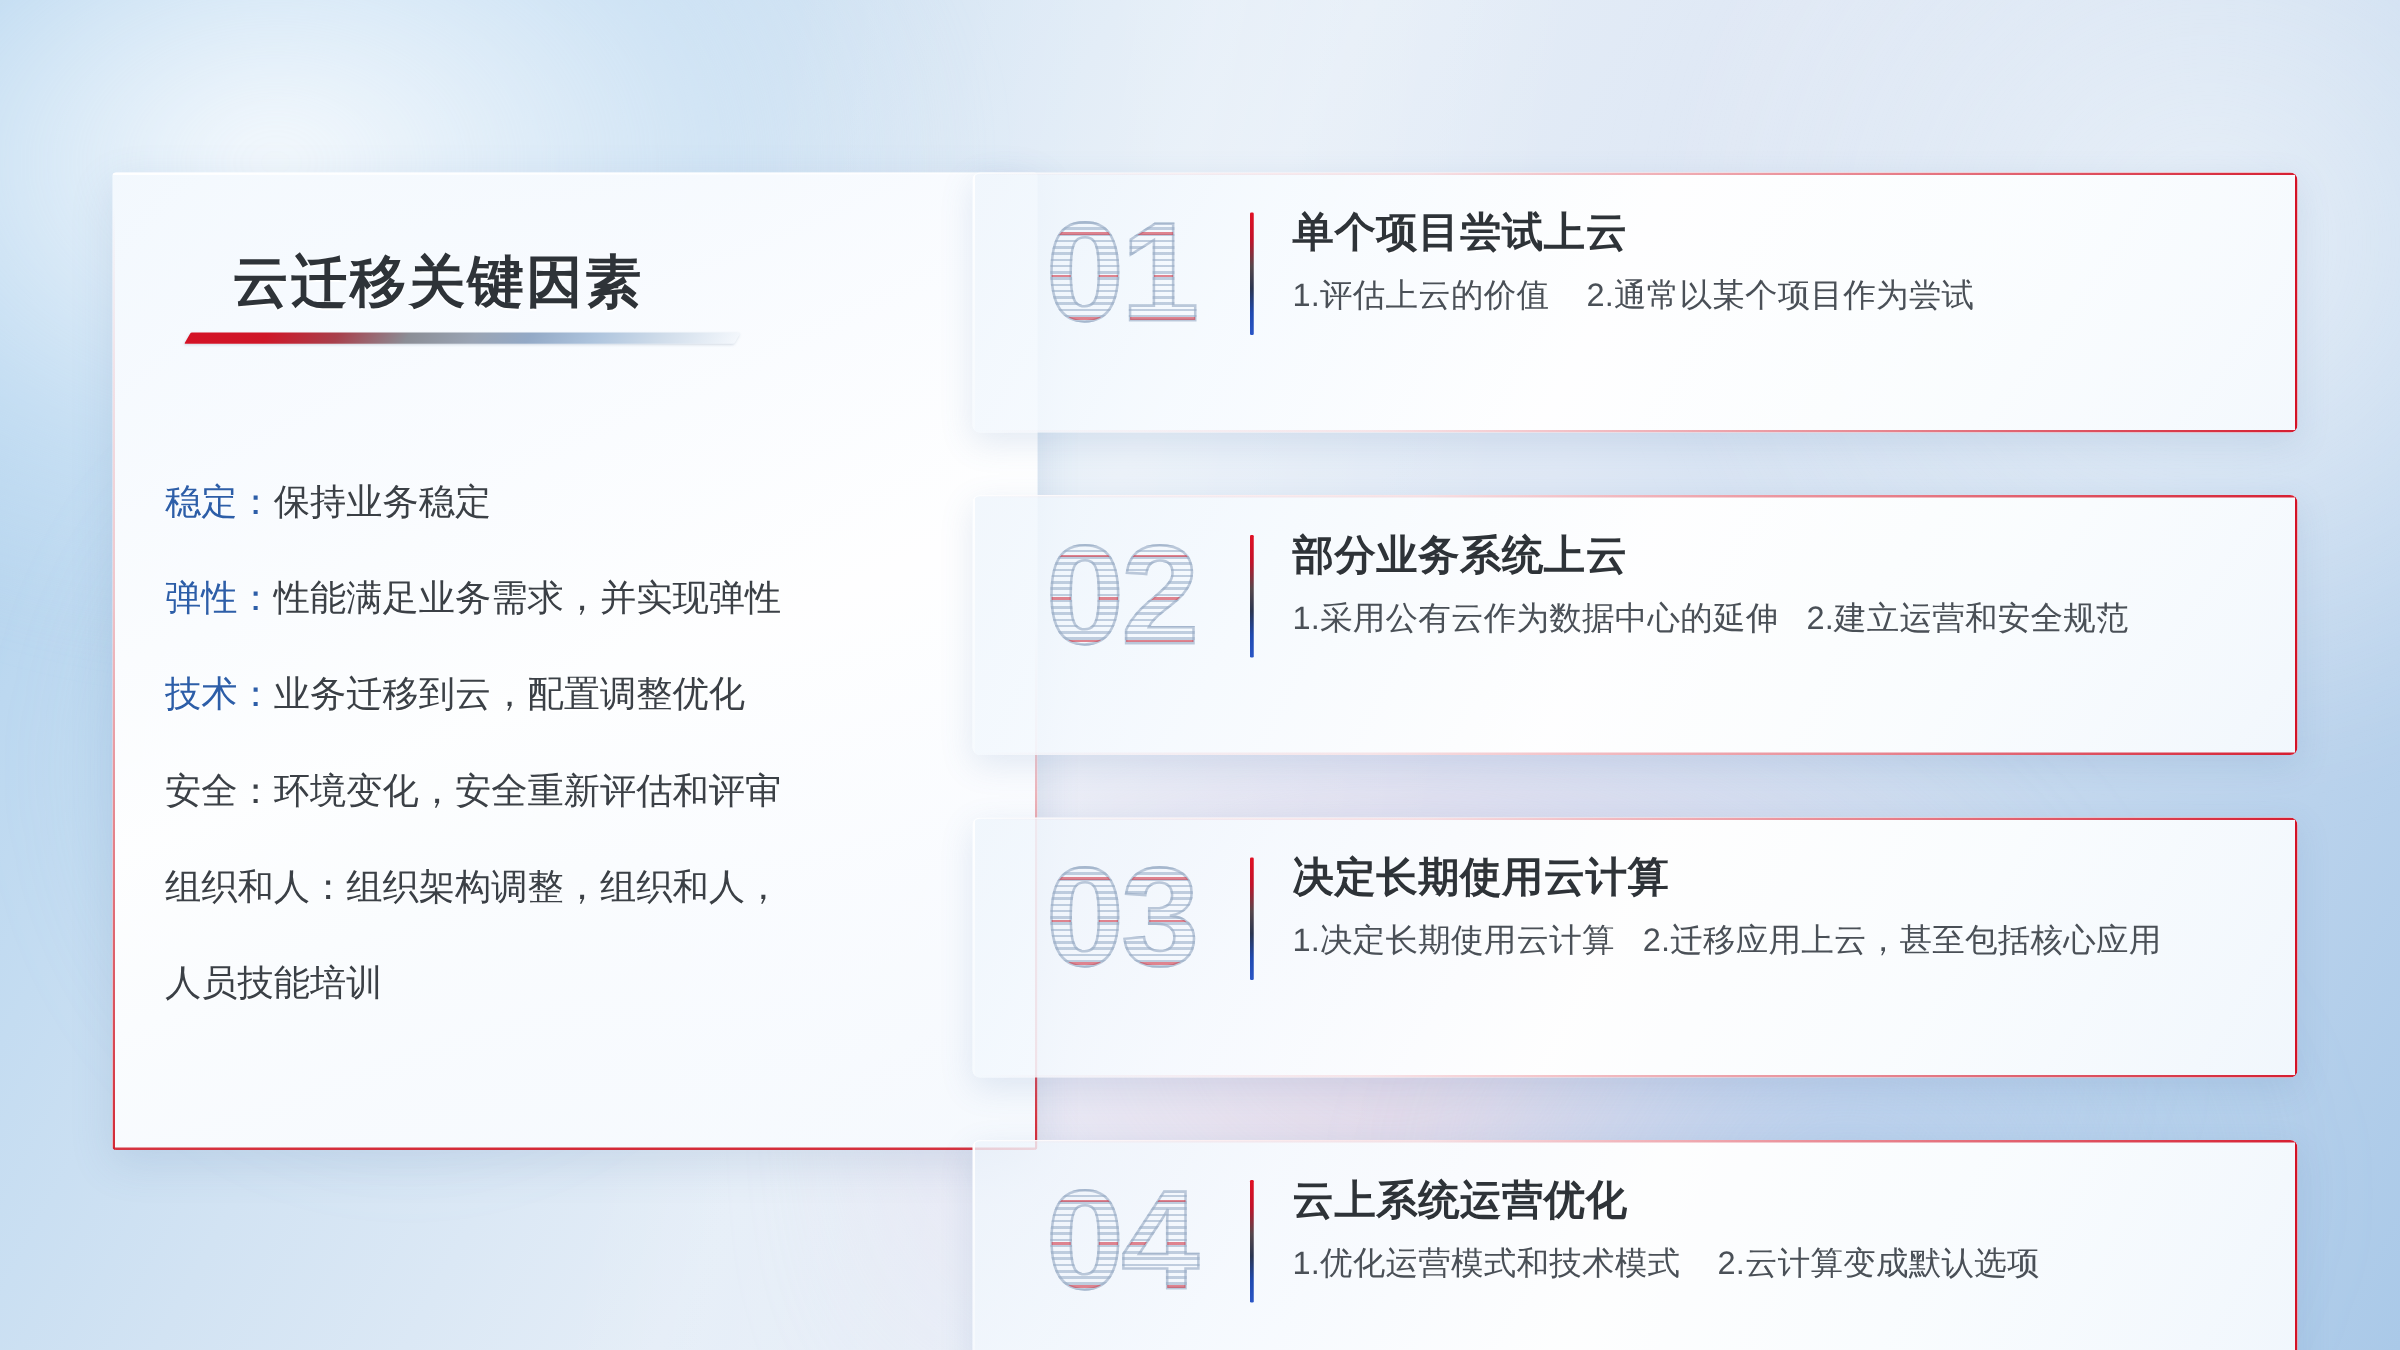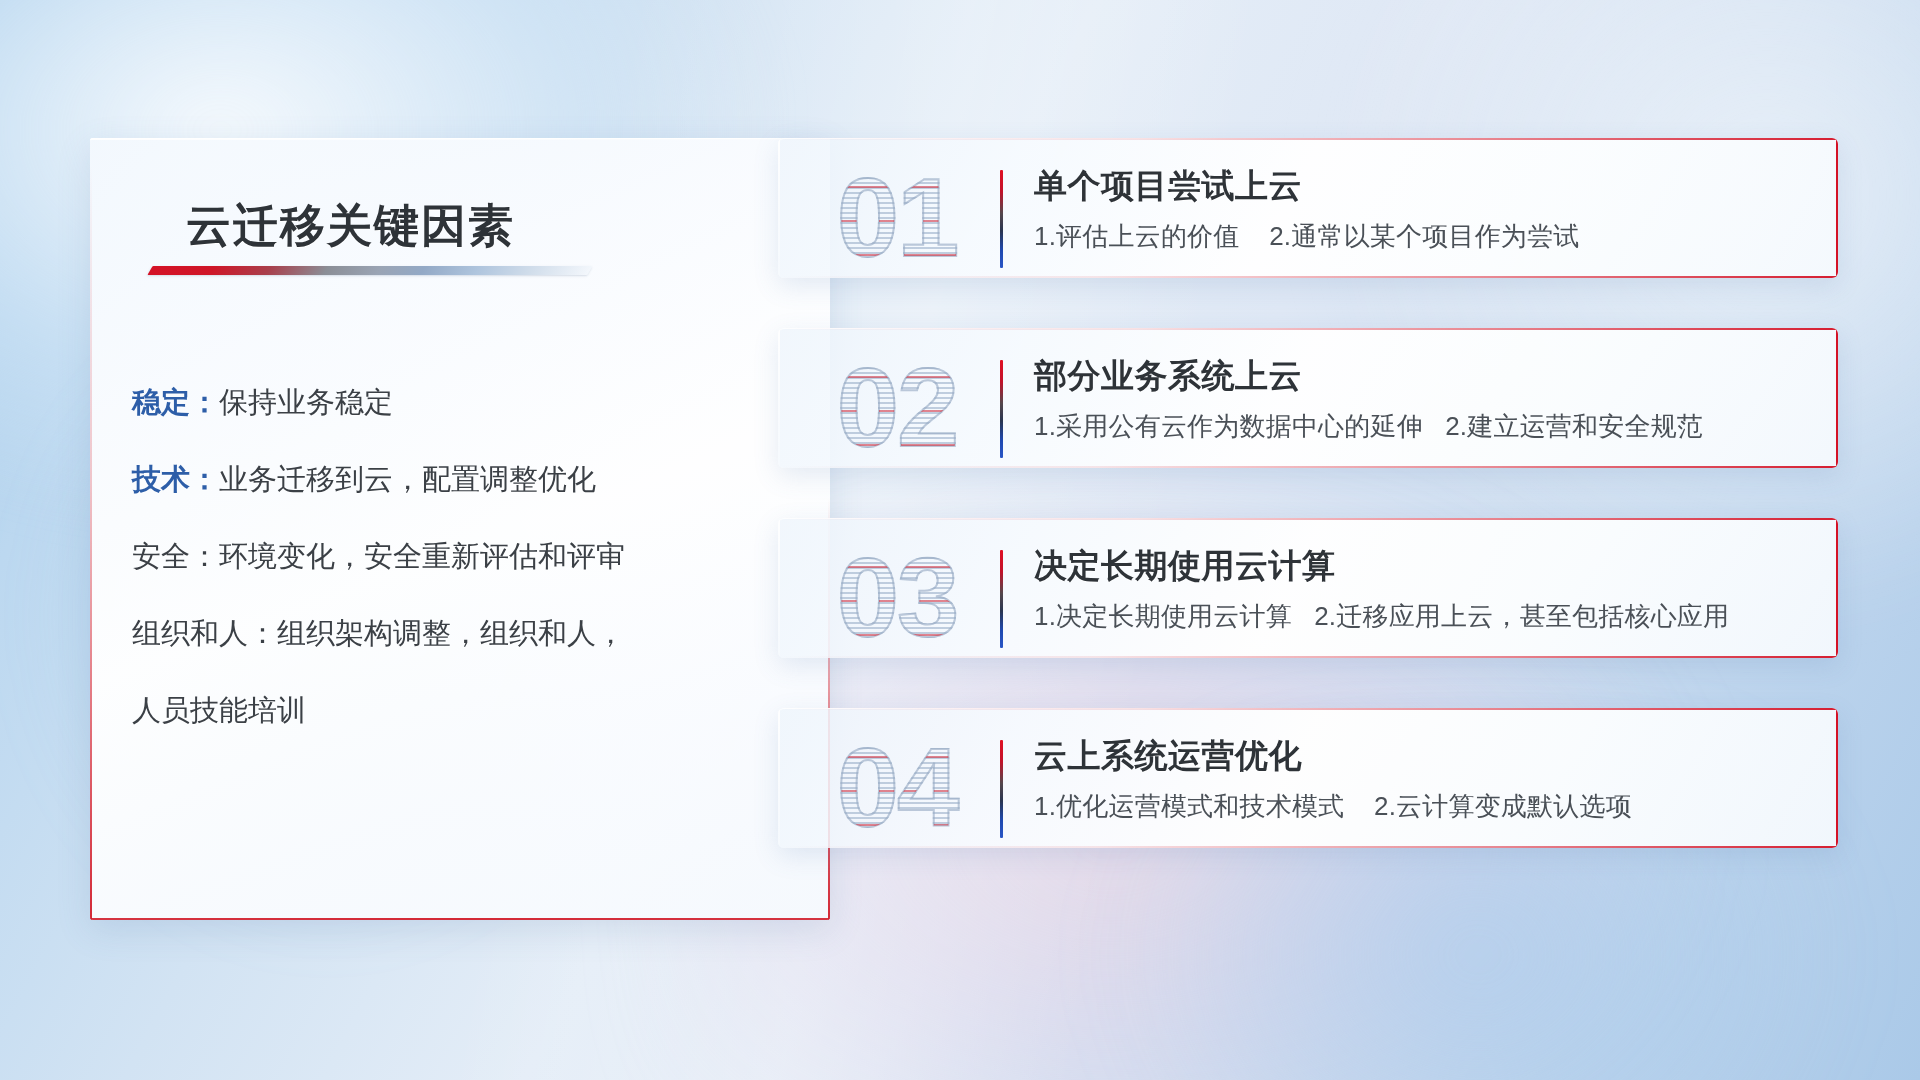--- a/index.html
+++ b/index.html
@@ -121,31 +121,31 @@
   .factor-row{
     font-size:29px;
     line-height:1.0;
     margin-bottom:48px;
     white-space:nowrap;
     color:#3b4046;
     text-shadow:0 1px 0 rgba(255,255,255,.7);
   }
   .factor-row:last-child{ margin-bottom:0; }
   .factor-label{ font-weight:400; }
-  .factor-label.blue{ color:#2d5ea8;font-weight:bold; }
+  .factor-label.blue{ color:#2d5ea8; }
   .factor-label.dark{ color:#3b4046; }
   .factor-text{ color:#3b4046; }
 
   
   .steps{
     position:absolute; left:778px; top:138px; width:1060px;
   }
   .step-card{
     position:relative;
-    height:140px;
+    height:208px;
     margin-bottom:50px;
     border-radius:6px;
     background:linear-gradient(118deg,
         rgba(238,245,252,.80) 0%,
         rgba(247,251,255,.92) 22%,
         rgba(255,255,255,.97) 48%,
         rgba(252,254,255,.95) 72%,
         rgba(246,250,254,.92) 100%);
     box-shadow:
       0 8px 26px rgba(80,120,172,.15),
@@ -262,20 +262,23 @@
     <div class="edge-red-bottom"></div>
 
     <div class="panel-title">云迁移关键因素</div>
     <div class="title-rule"></div>
 
     <div class="factor-list">
       <div class="factor-row">
         <span class="factor-label blue">稳定：</span><span class="factor-text">保持业务稳定</span>
       </div>
       <div class="factor-row">
+        <span class="factor-label blue">弹性：</span><span class="factor-text">性能满足业务需求，并实现弹性</span>
+      </div>
+      <div class="factor-row">
         <span class="factor-label blue">技术：</span><span class="factor-text">业务迁移到云，配置调整优化</span>
       </div>
       <div class="factor-row">
         <span class="factor-label dark">安全：</span><span class="factor-text">环境变化，安全重新评估和评审</span>
       </div>
       <div class="factor-row">
         <span class="factor-label dark">组织和人：</span><span class="factor-text">组织架构调整，组织和人，</span>
       </div>
       <div class="factor-row">
         <span class="factor-label dark"></span><span class="factor-text">人员技能培训</span>

